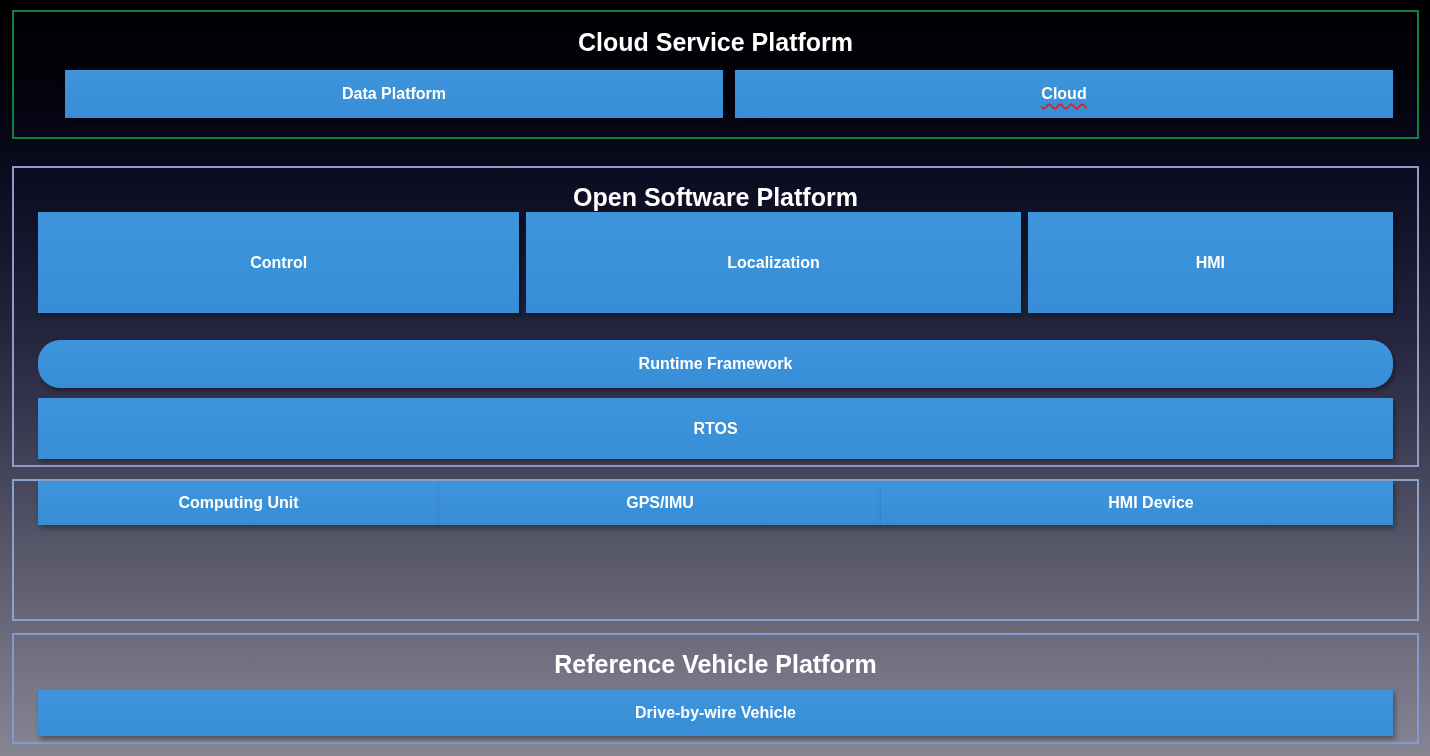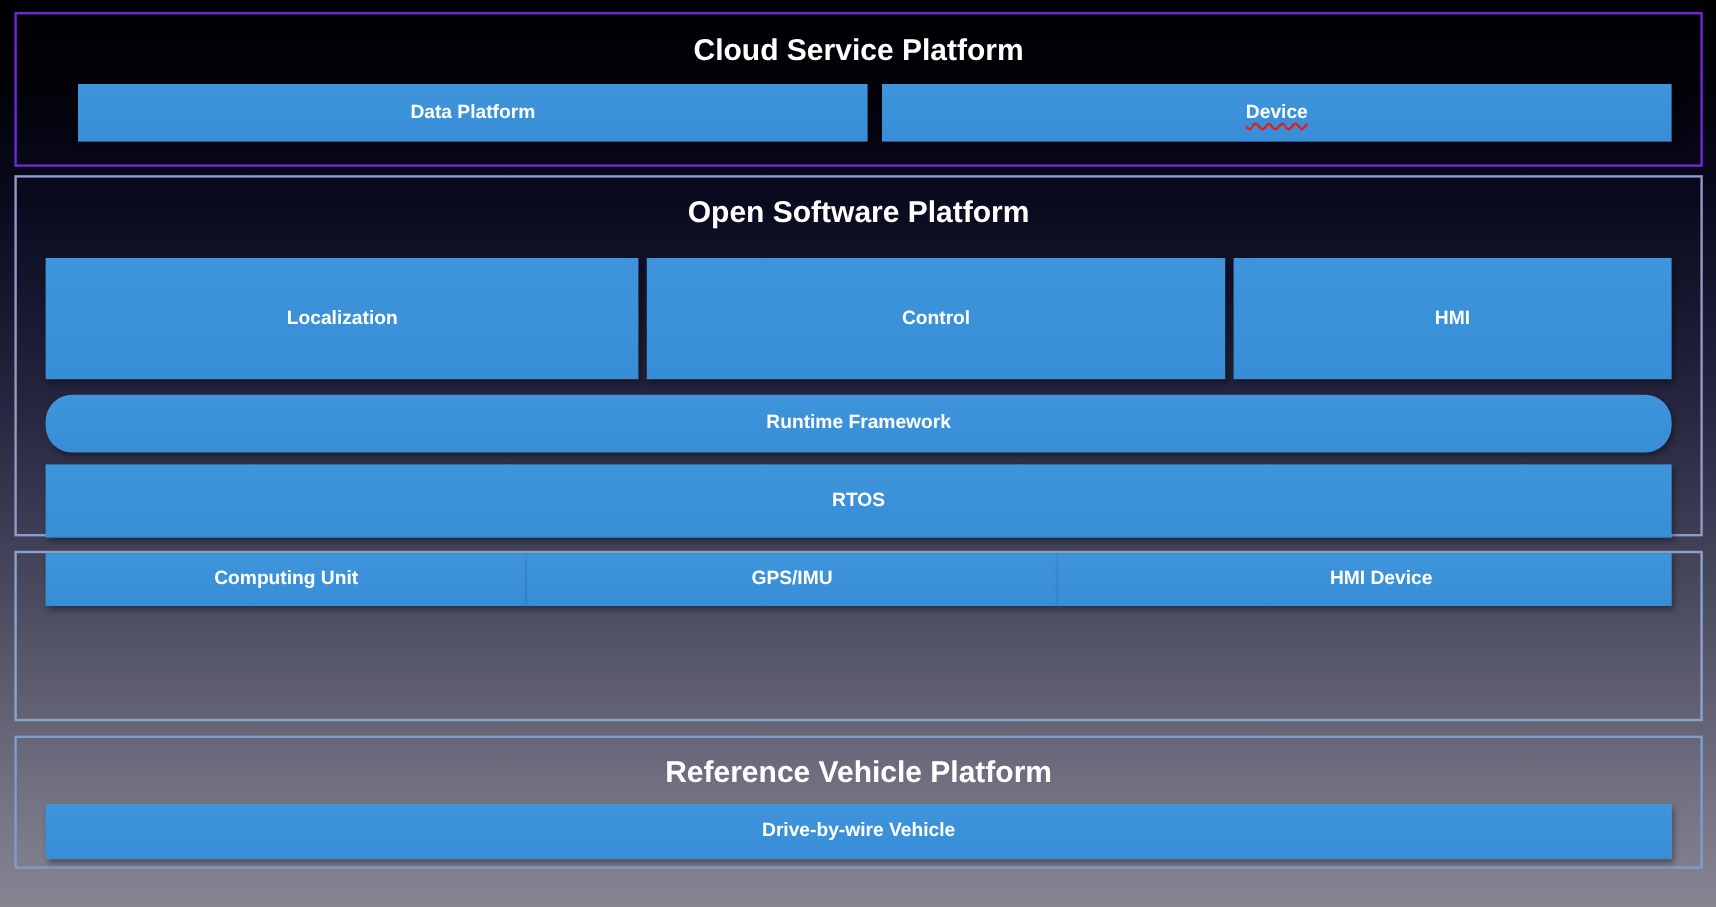--- a/index.html
+++ b/index.html
@@ -25,34 +25,34 @@
   }
   .stack {
     display: flex;
     flex-direction: column;
     padding: 10px 11px 0 12px;
   }
   .section {
     box-sizing: border-box;
     padding: 0 24px;
   }
-  .sec-cloud    { height: 129px; margin-bottom: 7px; border: 2px solid #6d28d9; }
+  .sec-cloud    { height: 129px; margin-bottom: 27px; border: 2px solid #15803d; }
   .sec-software { height: 301px; margin-bottom: 12px; border: 2px solid #8c9cc6; }
   .sec-hardware { height: 142px; margin-bottom: 12px; border: 2px solid #8aa3cc; }
   .sec-vehicle  { height: 111px; border: 2px solid #7f9ccc; }
   .section-title {
     color: #ffffff;
     font-size: 25px;
     font-weight: bold;
     text-align: center;
     line-height: 30px;
     height: 30px;
   }
   .sec-cloud    .section-title { margin-top: 15px; margin-bottom: 13px; }
-  .sec-software .section-title { margin-top: 14px; margin-bottom: 23px; }
+  .sec-software .section-title { margin-top: 14px; }
   .sec-hardware .section-title { margin-top: 14px; margin-bottom: 27px; }
   .sec-vehicle  .section-title { margin-top: 14px; margin-bottom: 11px; }
   .row {
     display: flex;
   }
   .box {
     display: flex;
     align-items: center;
     justify-content: center;
     background: linear-gradient(180deg, #3f95dc 0%, #378ed6 100%);
@@ -64,21 +64,21 @@
   }
   
   .sec-cloud .row { gap: 12px; padding-left: 27px; }
   .sec-cloud .box { height: 48px; flex: 1 1 0; }
   
   .row-modules { gap: 7px; }
   .row-modules .box { height: 101px; }
   .box-localization { flex: 494 1 0; }
   .box-control      { flex: 481 1 0; }
   .box-hmi          { flex: 365 1 0; justify-content: center; }
-  .box-runtime { height: 48px; margin-top: 13px; border-radius: 22px; }
+  .box-runtime { height: 48px; margin-top: 27px; border-radius: 22px; }
   .box-rtos    { height: 61px; margin-top: 10px; }
   
   .row-hw { }
   .row-hw .box { height: 44px; }
   .box-computing-unit { flex: 401 1 0; }
   .box-gps-imu        { flex: 442 1 0; }
   .box-hmi-device     { flex: 484 1 0; padding-left: 28px; }
   
   .box-drive { height: 46px; }
   .spellcheck-wavy {
@@ -94,33 +94,33 @@
 
 <div class="stack">
 
   <div class="section sec-cloud">
     <div class="section-title">Cloud Service Platform</div>
     <div class="row">
       <div class="box">
         <span>Data Platform</span>
       </div>
       <div class="box">
-        <span class="spellcheck-wavy">Device</span>
+        <span class="spellcheck-wavy">Cloud</span>
       </div>
     </div>
   </div>
 
   <div class="section sec-software">
     <div class="section-title">Open Software Platform</div>
     <div class="row row-modules">
+      <div class="box box-control">
+        <span>Control</span>
+      </div>
       <div class="box box-localization">
         <span>Localization</span>
-      </div>
-      <div class="box box-control">
-        <span>Control</span>
       </div>
       <div class="box box-hmi">
         <span>HMI</span>
       </div>
     </div>
     <div class="box box-runtime">
       <span>Runtime Framework</span>
     </div>
     <div class="box box-rtos">
       <span>RTOS</span>

